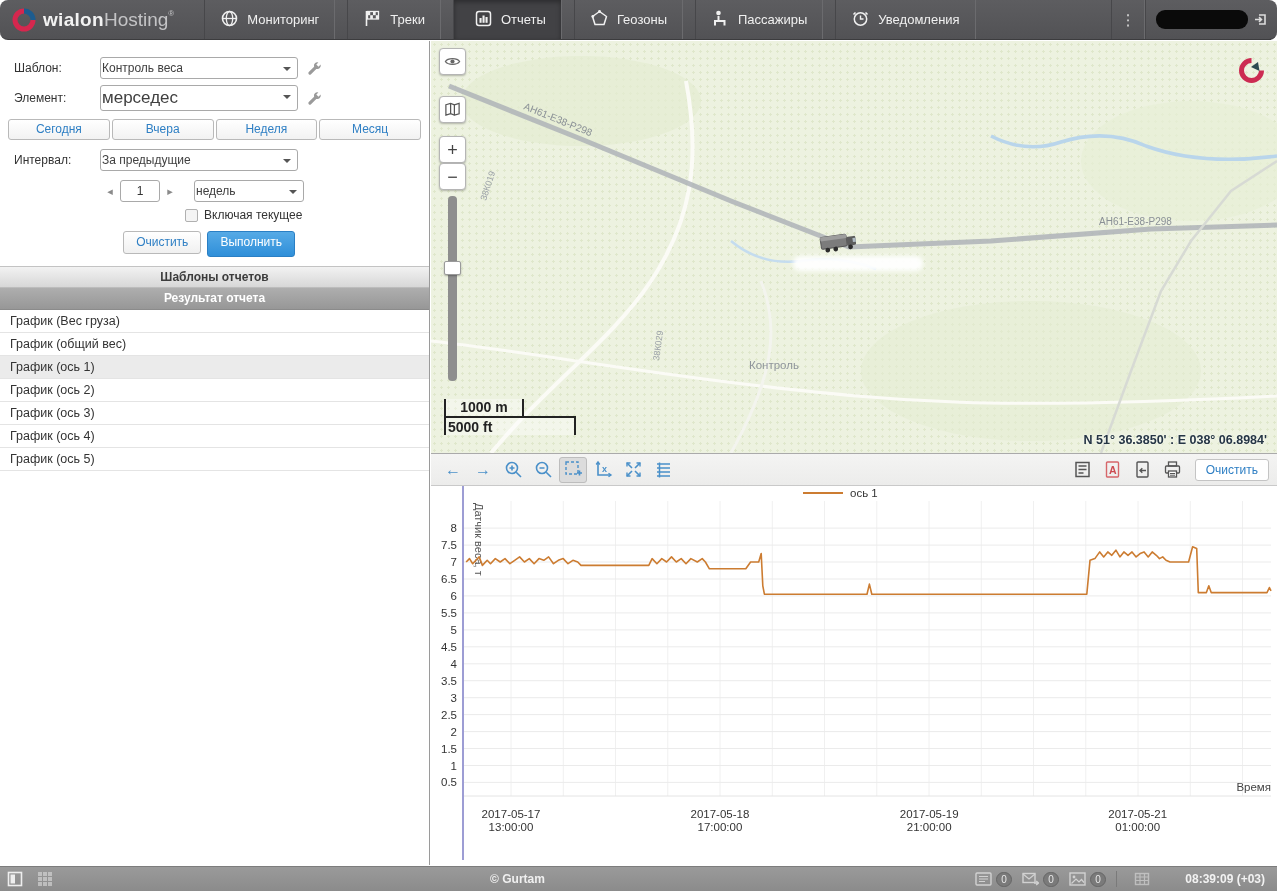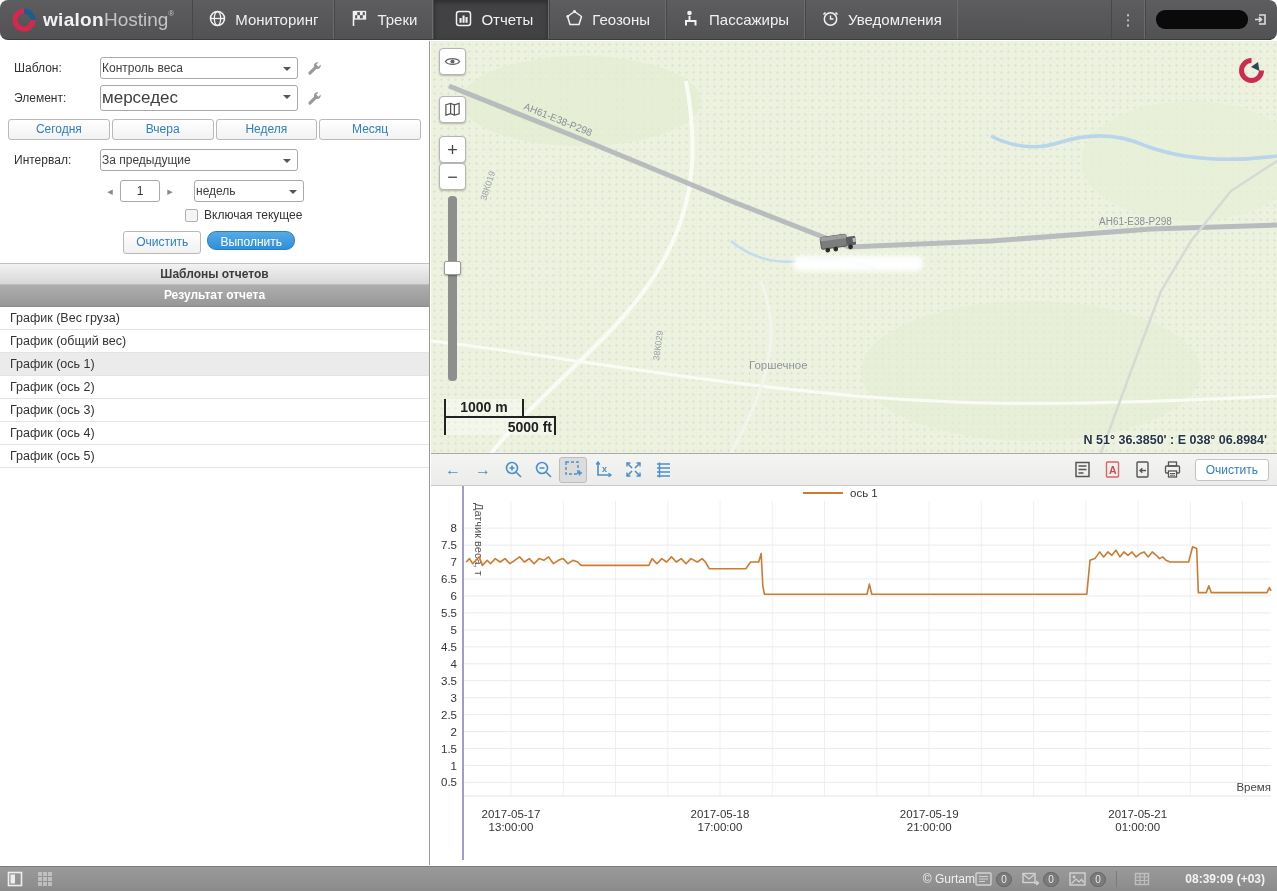--- a/index.html
+++ b/index.html
@@ -5,22 +5,22 @@
   * { margin:0; padding:0; box-sizing:border-box; }
   html,body { width:1277px; height:891px; font-family:"Liberation Sans",sans-serif; font-size:12px; color:#333; background:#fff; overflow:hidden; }
 
   
   .topbar { position:absolute; left:0; top:0; width:1277px; height:40px;
     background:linear-gradient(#5d5d60,#525255); display:flex; align-items:stretch; border-bottom:1px solid #3c3c3e;border-radius:8px;}
   .logo { display:flex; align-items:center; gap:7px; padding:0 18px 0 12px; }
   .logo .w { color:#f2f2f2; font-size:19px; font-weight:bold; letter-spacing:.3px;}
   .logo .h { color:#c4c4c6; font-size:19px; font-weight:normal;}
   .logo .r { color:#c4c4c6; font-size:8px; vertical-align:top;}
-  .tab { display:flex; align-items:center; gap:8px; padding:0 15px; color:#f0f0f0; font-size:15px;
-    border-left:1px solid #47474a; border-right:1px solid #6b6b6e; cursor:pointer;}
+  .tab { display:flex; align-items:center; gap:8px; padding:0 15px; color:#f0f0f0; font-size:13px;
+    border-left:1px solid #47474a; border-right:1px solid #6b6b6e; cursor:pointer;margin-left:12px;}
   .tab.active { background:#424245; box-shadow:inset 0 2px 5px rgba(0,0,0,.35);padding-left:20px;}
   .tab svg { width:19px; height:19px; }
   .topbar .spacer { flex:1; }
   .top-dots { width:34px; display:flex; align-items:center; justify-content:center; color:#ddd; font-size:15px;
     border-left:1px solid #47474a; border-right:1px solid #6b6b6e; cursor:pointer; letter-spacing:0;}
   .userbox { display:flex; align-items:center; gap:6px; padding:0 10px; border-left:1px solid #47474a; cursor:pointer;}
   .user-blob { width:92px; height:19px; background:#0a0a0a; border-radius:9px; }
 
   
   .sidebar { position:absolute; left:0; top:41px; width:430px; height:824px; background:#fff; border-right:1px solid #9a9a9a;}
@@ -36,22 +36,22 @@
   .qbtn { flex:1; height:21px; background:linear-gradient(#ffffff,#f2f2f2); border:1px solid #b9b9b9; border-radius:3px;
     color:#2e7fc4; text-align:center; line-height:19px; cursor:pointer;}
   .sprow { display:flex; align-items:center; margin:9px 0 0 105px; gap:5px;}
   .spArr { color:#8a8a8a; font-size:11px; cursor:pointer; width:10px; text-align:center;}
   .numin { width:40px; height:22px; border:1px solid #a9a9a9; border-radius:3px; text-align:center; line-height:20px;}
   .chkrow { display:flex; align-items:center; gap:6px; margin:6px 0 0 185px;}
   .chk { width:13px; height:13px; border:1px solid #b0b0b0; border-radius:2px; background:#f4f4f4; cursor:pointer;}
   .btnrow { display:flex; justify-content:flex-end; gap:6px; margin:9px 134px 0 0;}
   .btn-clear { height:23px; padding:0 12px; background:linear-gradient(#ffffff,#f0f0f0); border:1px solid #b9b9b9;
     border-radius:3px; color:#2e7fc4; cursor:pointer; line-height:21px;}
-  .btn-exec { height:19px; padding:0 12px; background:linear-gradient(#56aae6,#2f8fd9); border:1px solid #2a7fc4;
-    border-radius:9px; color:#fff; cursor:pointer; line-height:21px;}
+  .btn-exec { height:26px; padding:0 12px; background:linear-gradient(#56aae6,#2f8fd9); border:1px solid #2a7fc4;
+    border-radius:3px; color:#fff; cursor:pointer; line-height:21px;}
   .shead1 { margin-top:9px; height:22px; background:linear-gradient(#f2f2f2,#d7d7d7); border-top:1px solid #c3c3c3;
     border-bottom:1px solid #bcbcbc; text-align:center; line-height:21px; font-weight:bold; color:#3c3c3c; cursor:pointer;}
   .shead2 { height:22px; background:linear-gradient(#aeaeae,#979797); border-bottom:1px solid #8b8b8b;
     text-align:center; line-height:21px; font-weight:bold; color:#fff; cursor:pointer;}
   .ritem { height:23px; line-height:22px; padding-left:10px; border-bottom:1px solid #e4e4e4; color:#333; cursor:pointer; font-size:12.5px;}
   .ritem.sel-item { background:#ebebeb; }
 
   
   .map { position:absolute; left:431px; top:41px; width:846px; height:412px; background:#edf2e0; overflow:hidden;}
   .map .dots { position:absolute; inset:0; background-image:radial-gradient(circle,#dbe4c6 1px,transparent 1.3px); background-size:7px 7px; opacity:.8;}
@@ -59,42 +59,42 @@
   .mctl { position:absolute; left:8px; width:27px; height:27px; background:#fff; border:1px solid #b5b5b5; border-radius:4px;
     box-shadow:0 1px 2px rgba(0,0,0,.25); display:flex; align-items:center; justify-content:center; cursor:pointer; color:#4d4d4d;}
   .mctl svg { width:17px; height:17px;}
   .zoomtxt { font-size:18px; color:#444; line-height:1;}
   .slider-track { position:absolute; left:17px; top:155px; width:9px; height:185px; background:#8e8e8e; border-radius:4px; cursor:pointer;}
   .slider-handle { position:absolute; left:13px; top:220px; width:17px; height:14px; background:#fff; border:1px solid #9a9a9a; border-radius:2px; box-shadow:0 1px 2px rgba(0,0,0,.3); cursor:grab;}
   .unit-label-blur { position:absolute; left:362px; top:215px; width:130px; height:15px; background:#fff; border-radius:7px; filter:blur(2px); opacity:.95;}
   .truck { position:absolute; left:388px; top:190px; transform:rotate(-8deg); cursor:pointer;}
   .scalebar { position:absolute; left:13px; bottom:18px; font-size:14px; font-weight:bold; color:#222;}
   .scalebar .m { width:80px; border:2px solid #222; border-top:none; text-align:center; padding:0 2px 1px; background:rgba(255,255,255,.35);}
-  .scalebar .ft { width:112px; border:2px solid #222; border-bottom:none; margin-top:-2px; text-align:right; padding:1px 2px 0; background:rgba(255,255,255,.35);}
+  .scalebar .ft { width:132px; border:2px solid #222; border-bottom:none; margin-top:-2px; text-align:left; padding:1px 2px 0; background:rgba(255,255,255,.35);}
   .coords { position:absolute; right:10px; bottom:6px; font-size:12.5px; font-weight:bold; color:#253545; text-shadow:0 0 3px #fff;}
   .gurtam-logo { position:absolute; right:12px; top:16px; width:27px; height:27px; cursor:pointer;}
   .townlbl { position:absolute; left:318px; top:318px; color:#8f959b; font-size:11.5px;}
 
   
   .chartpanel { position:absolute; left:431px; top:453px; width:846px; height:412px; background:#fff; border-top:1px solid #aaa;}
   .ctoolbar { height:32px; background:linear-gradient(#f4f4f3,#ececeb); border-bottom:1px solid #c9c9c9; display:flex; align-items:center; padding:0 8px;}
   .tbtn { width:28px; height:26px; display:flex; align-items:center; justify-content:center; margin-right:2px; border-radius:3px; cursor:pointer; color:#4a90c9; font-size:16px; font-weight:bold;}
   .tbtn svg { width:19px; height:19px; }
   .tbtn.active { background:#dcdcdc; border:1px solid #bdbdbd; }
   .ctoolbar .spacer { flex:1; }
   .btn-cclear { height:22px; padding:0 10px; background:#fff; border:1px solid #c4c4c4; border-radius:3px; color:#2e7fc4; line-height:20px; cursor:pointer; margin-left:6px;}
   .chartarea { position:relative; width:846px; height:379px; }
   .chartarea svg.plot { position:absolute; left:0; top:0; }
 
   
   .statusbar { position:absolute; left:0; top:866px; width:1277px; height:25px; background:linear-gradient(#9a9a9a,#8b8b8b);
     display:flex; align-items:center; color:#eee; border-top:1px solid #7c7c7c;}
   .sb-icon { width:30px; display:flex; align-items:center; justify-content:center; color:#e8e8e8; cursor:pointer;}
   .sb-icon svg { width:16px; height:16px;}
-  .sb-copy { flex:1; text-align:right; font-weight:normal; color:#f0f0f0;}
+  .sb-copy { flex:1; text-align:center; font-weight:bold; color:#f0f0f0;}
   .sb-right { display:flex; align-items:center; gap:10px; padding-right:12px;}
   .counter { display:flex; align-items:center; gap:4px; cursor:pointer;}
   .counter svg { width:17px; height:14px; opacity:.85;}
   .badge { min-width:16px; height:15px; background:#7a7a7a; border:1px solid #666; border-radius:8px; color:#e8e8e8;
     font-size:10px; text-align:center; line-height:13px; padding:0 3px;}
   .sb-sep { width:1px; height:16px; background:#7a7a7a; }
   .sb-time { font-size:12px; color:#f2f2f2; font-weight:bold; min-width:98px; text-align:right;}
 </style>
 </head>
 <body>
@@ -244,21 +244,21 @@
     <path d="M330 240 C 350 290, 340 340, 300 412" fill="none" stroke="#f3f4ee" stroke-width="3"></path>
     <path d="M560 95 q 35 18 70 6 q 45 -14 85 4 q 55 20 131 10" fill="none" stroke="#b9d5eb" stroke-width="3.5"></path>
     <path d="M300 200 q 30 25 70 20 q 40 -6 75 8" fill="none" stroke="#c4dcef" stroke-width="2.5"></path>
     <polyline points="18,45 150,98 300,160 418,206 560,200 720,188 846,184" fill="none" stroke="#aeb3b7" stroke-width="5" opacity=".85"></polyline>
     <polyline points="670,412 700,330 730,250 760,200 800,150 846,120" fill="none" stroke="#d7dad4" stroke-width="2.5"></polyline>
     <text x="92" y="68" transform="rotate(22 92 68)" font-size="10" fill="#8a9096">AH61-E38-P298</text>
     <text x="668" y="184" font-size="10" fill="#8a9096">AH61-E38-P298</text>
     <text x="55" y="160" transform="rotate(-72 55 160)" font-size="9" fill="#9aa0a6">38К019</text>
     <text x="228" y="320" transform="rotate(-82 228 320)" font-size="9" fill="#9aa0a6">38К029</text>
   </svg>
-  <div class="townlbl">Горшечное</div>
+  <div class="townlbl">Контроль</div>
   <div class="unit-label-blur"></div>
   <div class="truck">
     <svg width="40" height="22" viewBox="0 0 40 22">
       <rect x="2" y="4" width="26" height="12" rx="1.5" fill="#7c7c7c" stroke="#555" stroke-width="1"></rect>
       <rect x="2" y="4" width="26" height="4" fill="#9d9d9d"></rect>
       <rect x="28" y="7" width="9" height="9" rx="1.5" fill="#5d5d5d"></rect>
       <rect x="34" y="9" width="3" height="4" fill="#aeb9c2"></rect>
       <circle cx="8" cy="17.5" r="2.4" fill="#2c2c2c"></circle>
         <circle cx="16" cy="17.5" r="2.4" fill="#2c2c2c"></circle>
         <circle cx="31" cy="17.5" r="2.4" fill="#2c2c2c"></circle>

